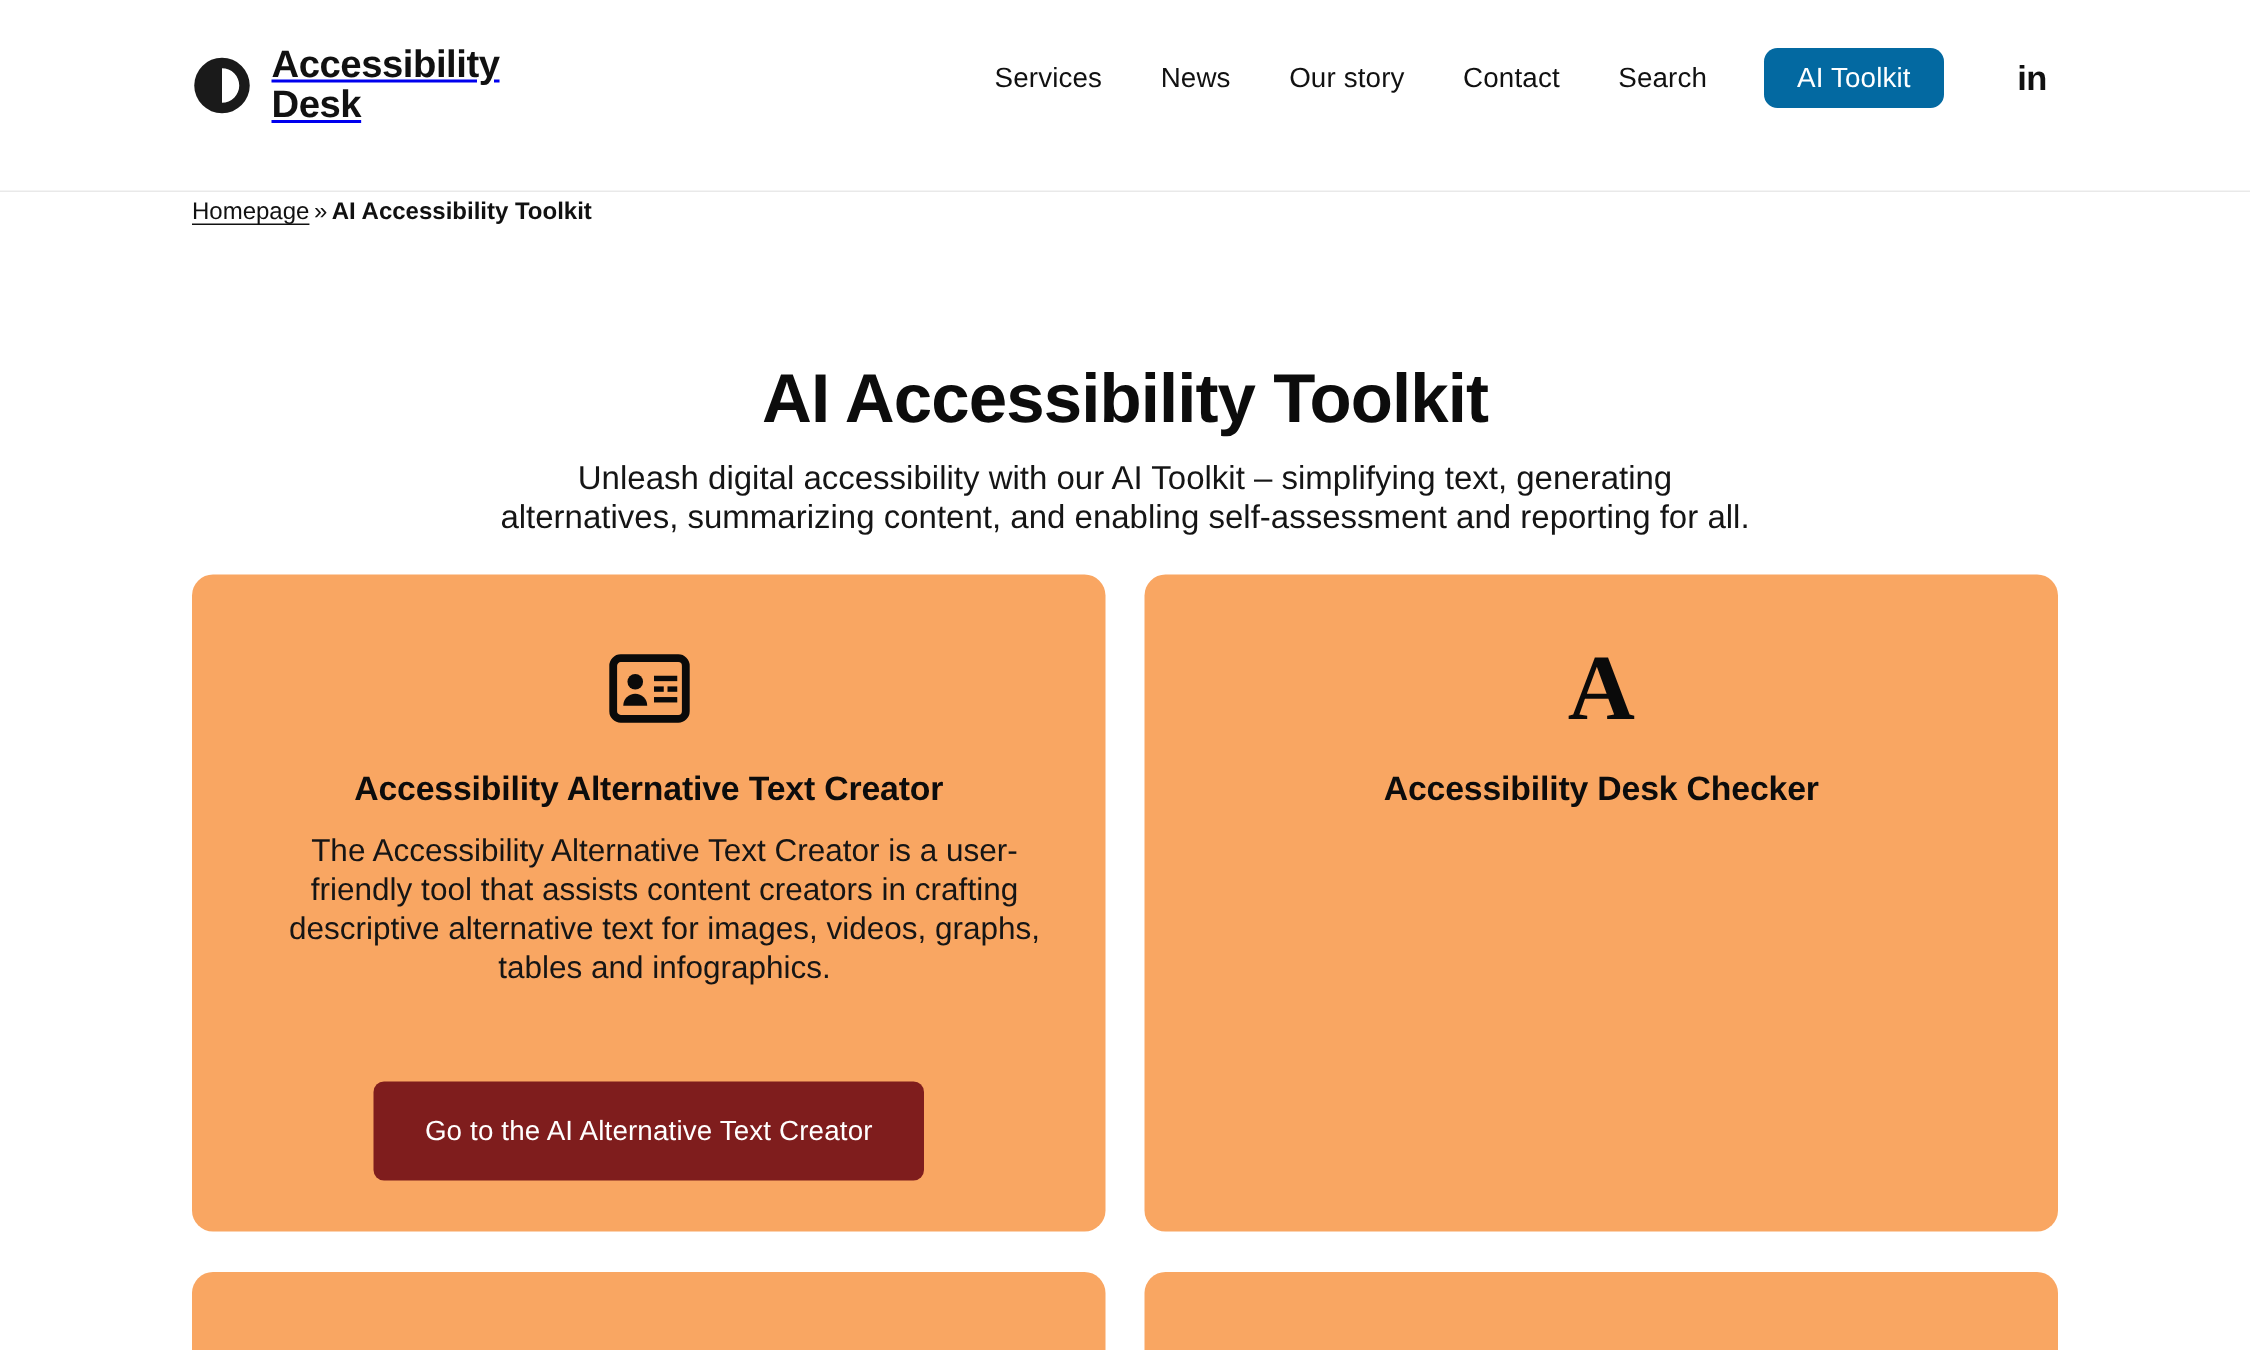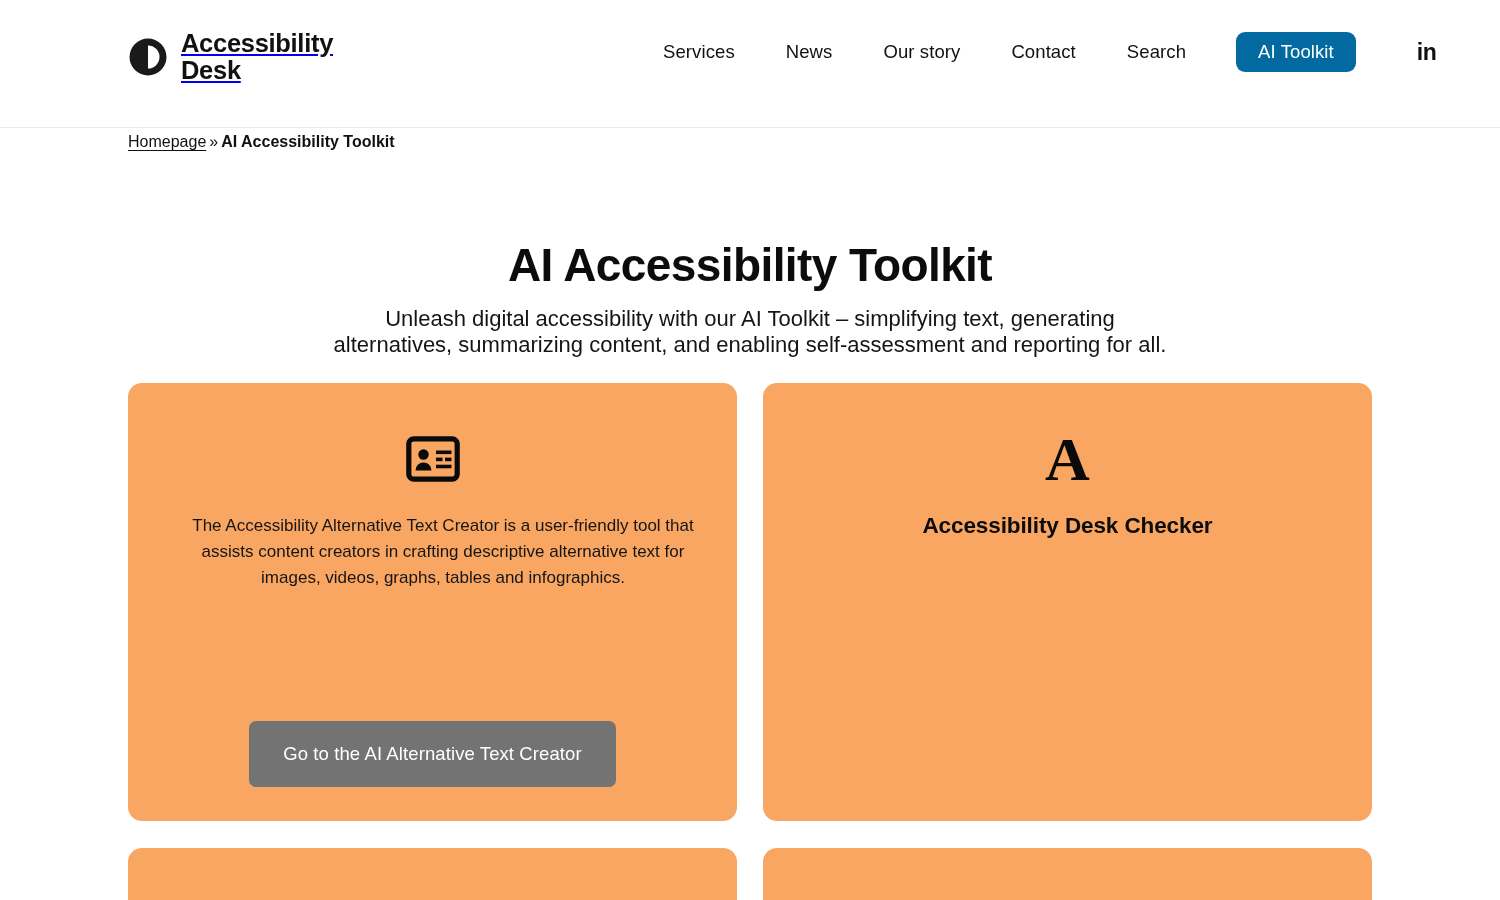--- a/index.html
+++ b/index.html
@@ -38,21 +38,21 @@
     white-space: pre-line;
   }
 
   .main-nav {
     position: absolute;
     left: 663px;
     top: 0;
     height: 104px;
     display: flex;
     align-items: center;
-    gap: 12px;
+    gap: 0;
   }
   .nav-link {
     font-size: 18.5px;
     font-weight: 500;
     color: #111111;
     text-decoration: none;
     padding: 6px 0;
     margin-right: 39px;
     white-space: nowrap;
     letter-spacing: 0.1px;
@@ -165,34 +165,34 @@
     color: #0a0a0a;
   }
   .card-title {
     font-size: 22.5px;
     font-weight: 700;
     letter-spacing: -0.1px;
     color: #0c0c0c;
     margin-bottom: 16px;
   }
   .card-desc {
-    font-size: 17px;
+    font-size: 21px;
     line-height: 26px;
     color: #151515;
     max-width: 515px;
     margin-left: 21px;
   }
   .card-cta {
     display: inline-flex;
     align-items: center;
     justify-content: center;
     margin-top: auto;
     height: 66px;
     padding: 0 34px;
-    background: #737373;
+    background: #7f1d1d;
     color: #ffffff;
     font-size: 18.5px;
     font-weight: 500;
     border-radius: 7px;
     text-decoration: none;
     border: none;
     cursor: pointer;
     font-family: "Liberation Sans", sans-serif;
     letter-spacing: 0.1px;
   }
@@ -244,20 +244,21 @@
       <svg width="54" height="46" viewBox="0 0 54 46" aria-hidden="true">
         <rect x="2.8" y="2.8" width="48.4" height="40.4" rx="5" ry="5" fill="none" stroke="#0a0a0a" stroke-width="5.2"></rect>
         <circle cx="17.5" cy="18.5" r="5.2" fill="#0a0a0a"></circle>
         <path d="M9.5 34.5 a8 8 0 0 1 16 0 Z" fill="#0a0a0a"></path>
         <rect x="30" y="14.5" width="15.5" height="3.6" fill="#0a0a0a"></rect>
         <rect x="30" y="21.6" width="6.5" height="3.6" fill="#0a0a0a"></rect>
         <rect x="39" y="21.6" width="6.5" height="3.6" fill="#0a0a0a"></rect>
         <rect x="30" y="28.7" width="15.5" height="3.6" fill="#0a0a0a"></rect>
       </svg>
     </span>
+    <h2 class="card-title">Accessibility Alternative Text Creator</h2>
     <p class="card-desc">The Accessibility Alternative Text Creator is a user-friendly tool that assists content creators in crafting descriptive alternative text for images, videos, graphs, tables and infographics.</p>
     <button class="card-cta" type="button">Go to the AI Alternative Text Creator</button>
   </article>
 
   <article class="tool-card">
     <span class="card-icon">
       <span class="letter-a">A</span>
     </span>
     <h2 class="card-title">Accessibility Desk Checker</h2>
   </article>

